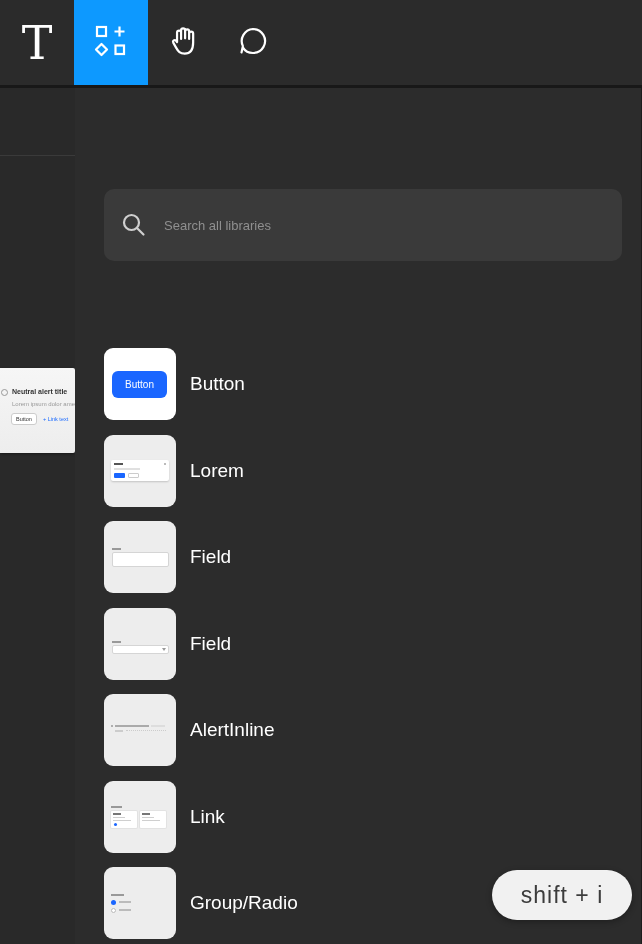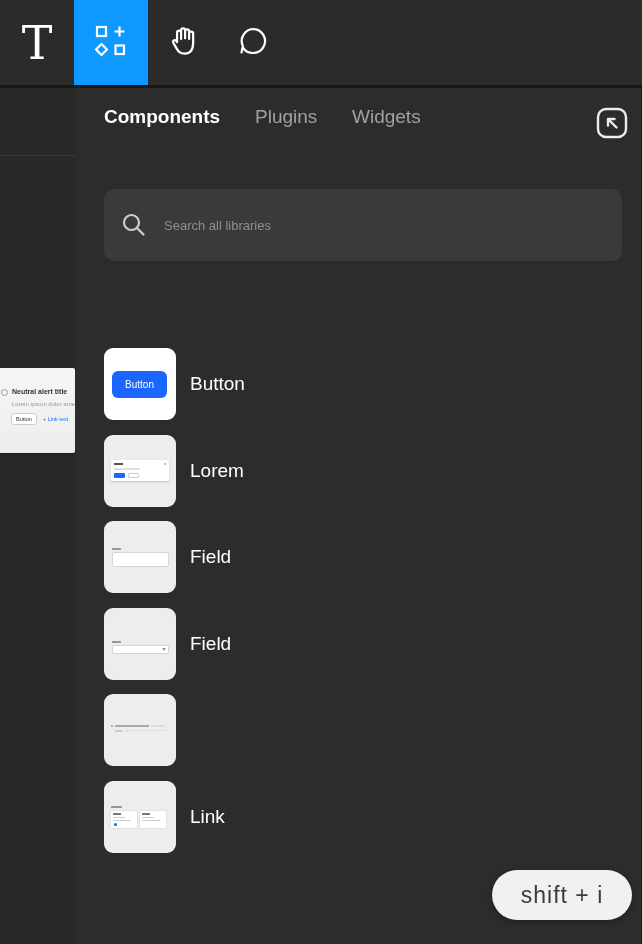--- a/index.html
+++ b/index.html
@@ -132,33 +132,20 @@
       <span class="ac-ico"></span>
       <div class="ac-title">Neutral alert title</div>
       <div class="ac-body">Lorem ipsum dolor amet conse</div>
       <span class="ac-btn">Button</span>
       <span class="ac-link">+ Link text</span>
     </div>
   </div>
 
   <div class="panel">
 
-    <div class="tabs">
-      <button class="tab t0 active">Components</button>
-      <button class="tab t1">Plugins</button>
-      <button class="tab t2">Widgets</button>
-      <button class="popout-btn">
-        <span>
-          <svg width="36" height="36" viewBox="0 0 36 36">
-            <rect x="4" y="4" width="28" height="28" rx="8" fill="none" stroke="#ececec" stroke-width="2.4"></rect>
-            <path d="M22.5 22.5 L14 14 M14 20.5 V14 h6.5" fill="none" stroke="#ececec" stroke-width="2.4" stroke-linecap="round" stroke-linejoin="round"></path>
-          </svg>
-        </span>
-      </button>
-    </div>
 
     <div class="searchbar">
       <span class="search-icon-wrap">
         <svg width="28" height="28" viewBox="0 0 28 28">
           <circle cx="11.5" cy="11.5" r="7.5" fill="none" stroke="#cfcfcf" stroke-width="2.2"></circle>
           <path d="M17 17 L23.5 23.5" stroke="#cfcfcf" stroke-width="2.2" stroke-linecap="round"></path>
         </svg>
       </span>
       <input class="search-input" type="text" placeholder="Search all libraries" style="">
     </div>
@@ -204,38 +191,49 @@
       </div>
 
       <div class="item" style="top:606px">
         <div class="thumb">
           <div class="sh al-dot"></div>
           <div class="sh al-bar1"></div>
           <div class="sh al-tail"></div>
           <div class="sh al-bar2"></div>
           <div class="sh al-dots"></div>
         </div>
+        <div class="item-label">AlertInline</div>
       </div>
 
       <div class="item" style="top:693px">
         <div class="thumb">
           <div class="sh g-label"></div>
           <div class="sh g-card g-c1">
               <i class="g-t"></i>
               <i class="g-l1"></i>
               <i class="g-l2"></i>
               <i class="g-dot"></i>
             </div>
           <div class="sh g-card g-c2">
               <i class="g-t"></i>
               <i class="g-l1"></i>
               <i class="g-l2"></i>
             </div>
         </div>
         <div class="item-label">Link</div>
       </div>
 
+      <div class="item" style="top:779px">
+        <div class="thumb">
+          <div class="sh r-label"></div>
+          <div class="sh r-radio1"></div>
+          <div class="sh r-bar1"></div>
+          <div class="sh r-radio2"></div>
+          <div class="sh r-bar2"></div>
+        </div>
+        <div class="item-label">Group/Radio</div>
+      </div>
 
     </div>
 
     <div class="shortcut-pill">shift + i</div>
   </div>
 </div>
 
 </body></html>

